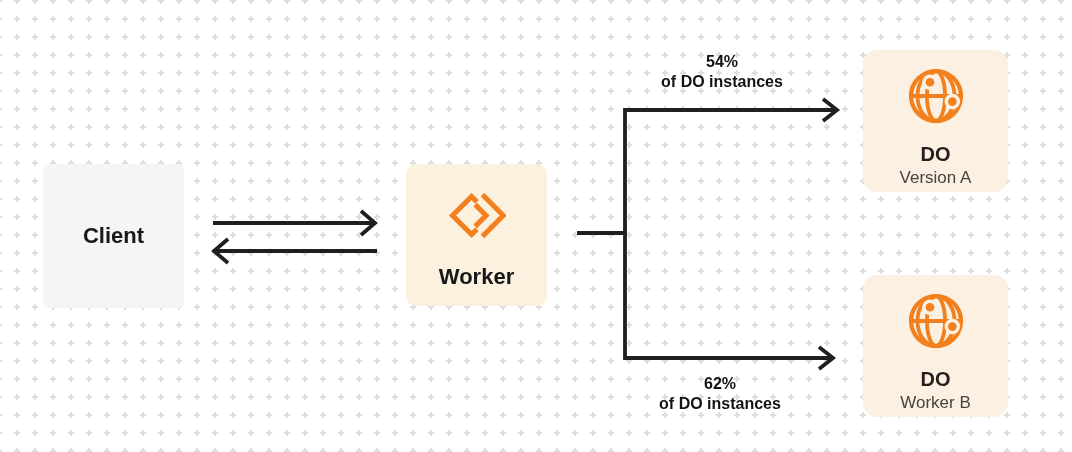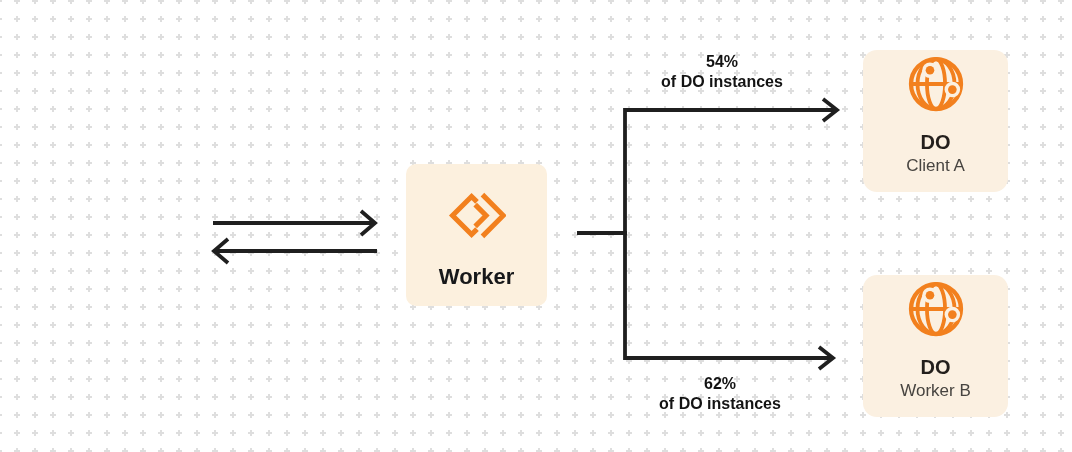--- a/index.html
+++ b/index.html
@@ -45,21 +45,21 @@
   .worker .node-label { font-size: 22px; font-weight: bold; color: #17181a; margin-top: 23px; }
 
   .do-box {
     position: absolute;
     left: 863px; width: 145px; height: 142px;
     background: #fbf0e1;
     border-radius: 14px;
     display: flex;
     flex-direction: column;
     align-items: center;
-    padding-top: 3px;
+    padding-top: 15px;
   }
   .do-a { top: 50px; }
   .do-b { top: 275px; }
   .do-title { font-size: 20px; font-weight: bold; color: #231f1c; margin-top: 16px; line-height: 22px; }
   .do-subtitle { font-size: 17px; color: #474440; margin-top: 2px; line-height: 22px; }
 
   .edge-svg { position: absolute; display: block; }
   .edge-svg path, .edge-svg polyline {
     fill: none;
     stroke: #1f1f1f;
@@ -80,20 +80,23 @@
   .label-90 { left: 597px; top: 52px; }
   .label-10 { left: 595px; top: 374px; }
 
   .icon-svg { display: block; }
 </style>
 </head>
 <body>
 
 <div class="canvas">
 
+  <div class="node client">
+    <span class="node-label">Client</span>
+  </div>
 
   <svg class="edge-svg" style="left:205px; top:205px;" width="180" height="62" viewBox="0 0 180 62">
     <g>
       <path d="M8 18 H168"></path>
       <polyline points="156,6 170,18 156,30"></polyline>
     </g>
     <g>
       <path d="M11 46 H172"></path>
       <polyline points="23,34 9,46 23,58"></polyline>
     </g>
@@ -132,21 +135,21 @@
         <ellipse cx="36" cy="36" rx="10.5" ry="29" stroke-width="4.4"></ellipse>
         <ellipse cx="36" cy="36" rx="21.5" ry="29" stroke-width="4.4"></ellipse>
         <path d="M7 36 H65" stroke-width="4.4"></path>
       </g>
       <circle cx="29" cy="20" r="9" fill="#fbf0e1"></circle>
       <circle cx="29" cy="20" r="5" fill="#f2801e"></circle>
       <circle cx="55" cy="42.5" r="9" fill="#fbf0e1"></circle>
       <circle cx="55" cy="42.5" r="5" fill="#f2801e"></circle>
     </svg>
     <span class="do-title">DO</span>
-    <span class="do-subtitle">Client A</span>
+    <span class="do-subtitle">Version A</span>
   </div>
 
   <div class="do-box do-b">
     <svg class="icon-svg" width="62" height="62" viewBox="0 0 72 72">
       <g fill="none" stroke="#f2801e">
         <circle cx="36" cy="36" r="29" stroke-width="5"></circle>
         <ellipse cx="36" cy="36" rx="10.5" ry="29" stroke-width="4.4"></ellipse>
         <ellipse cx="36" cy="36" rx="21.5" ry="29" stroke-width="4.4"></ellipse>
         <path d="M7 36 H65" stroke-width="4.4"></path>
       </g>

